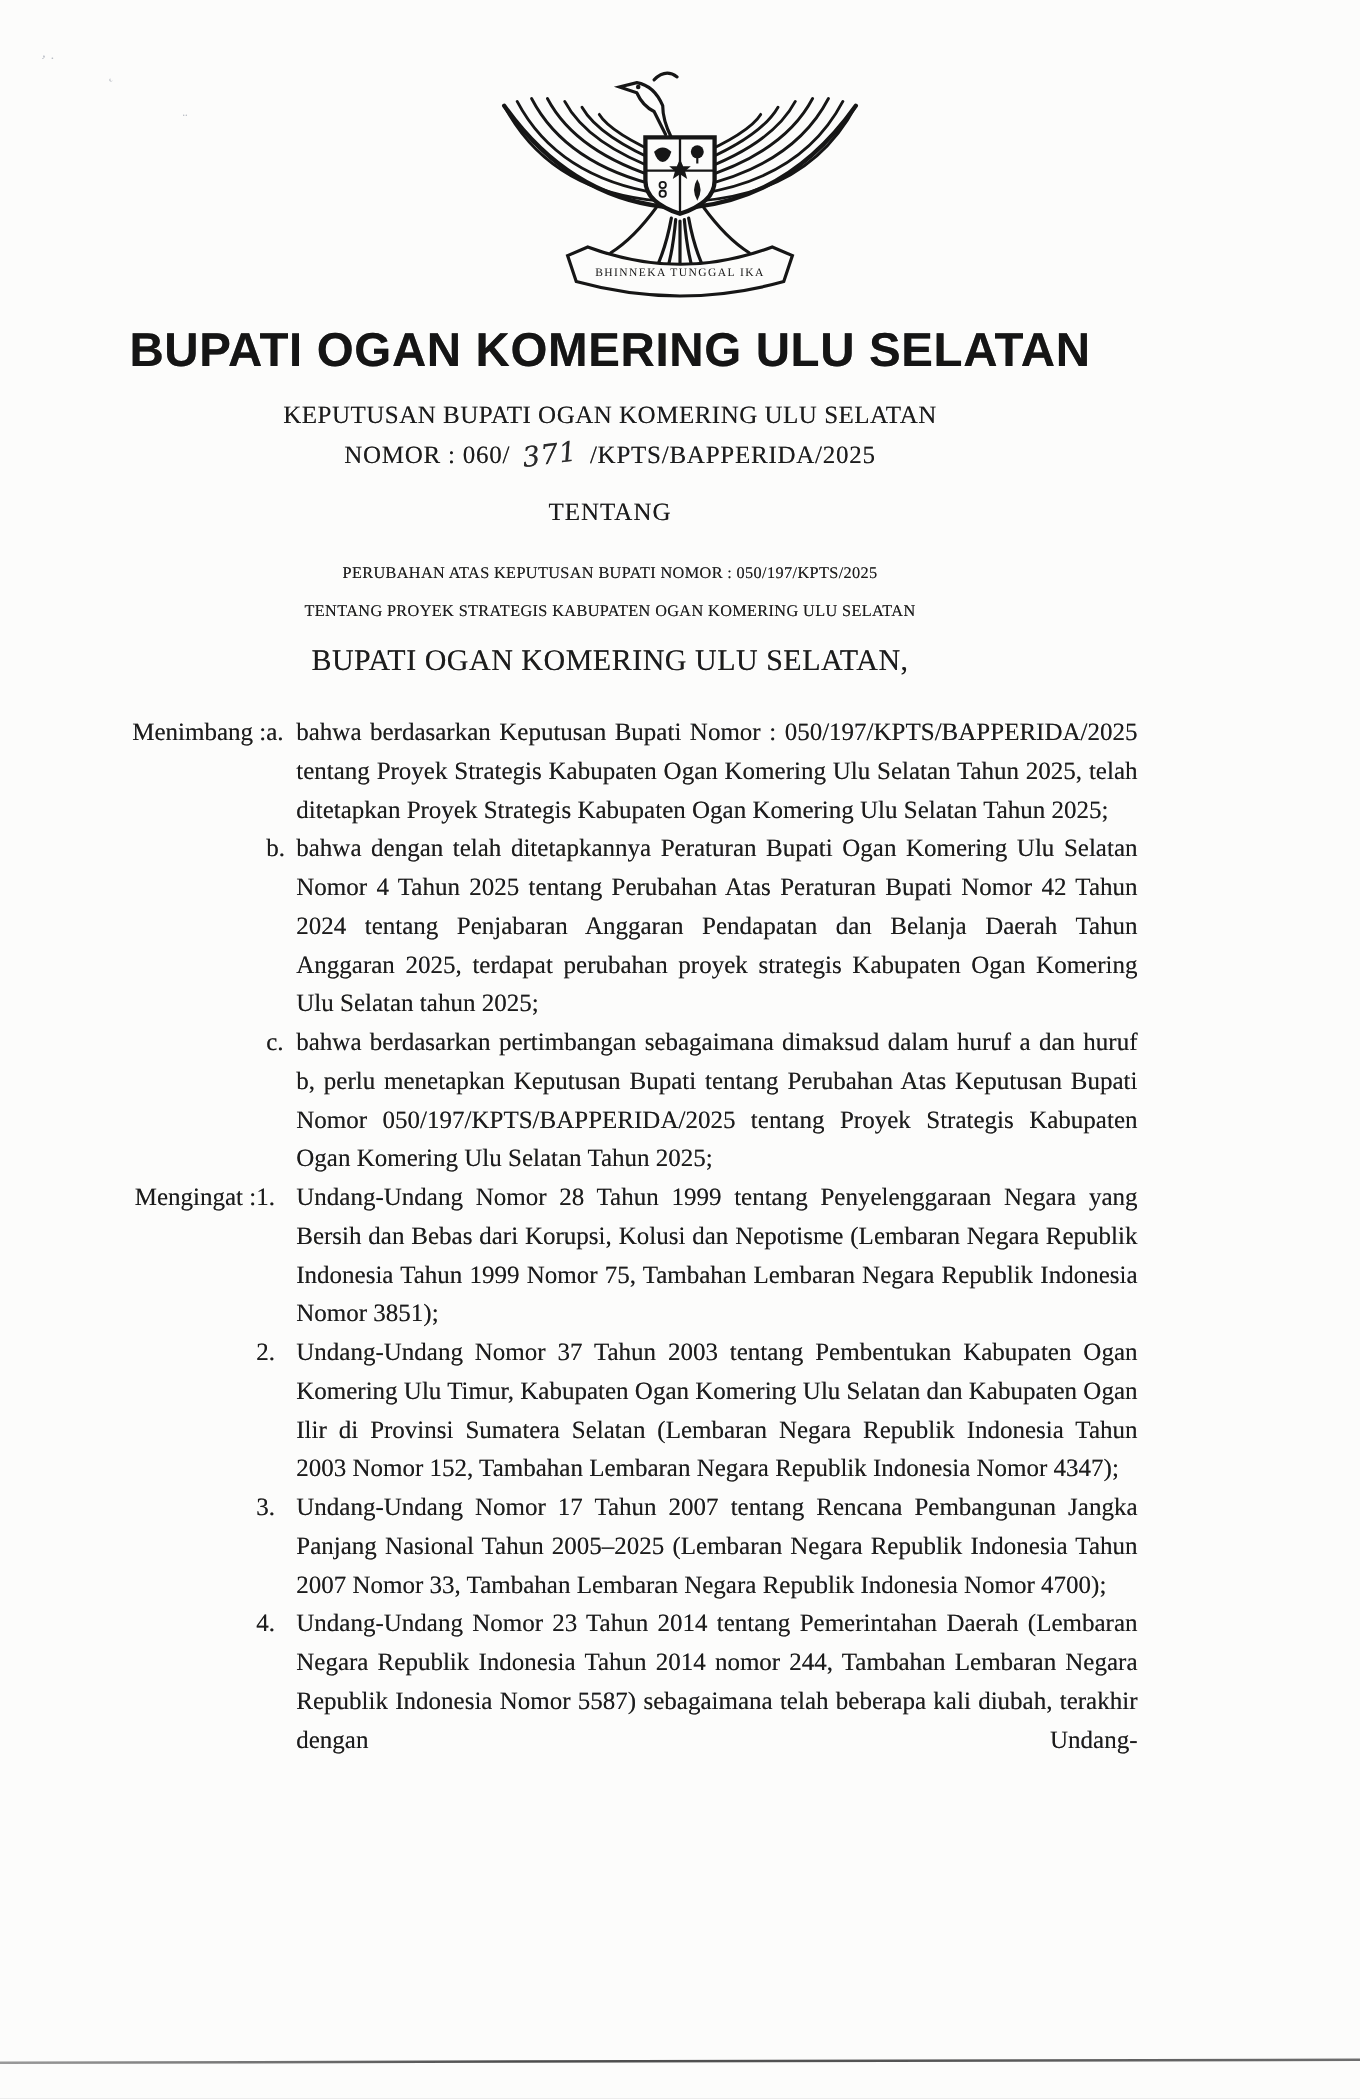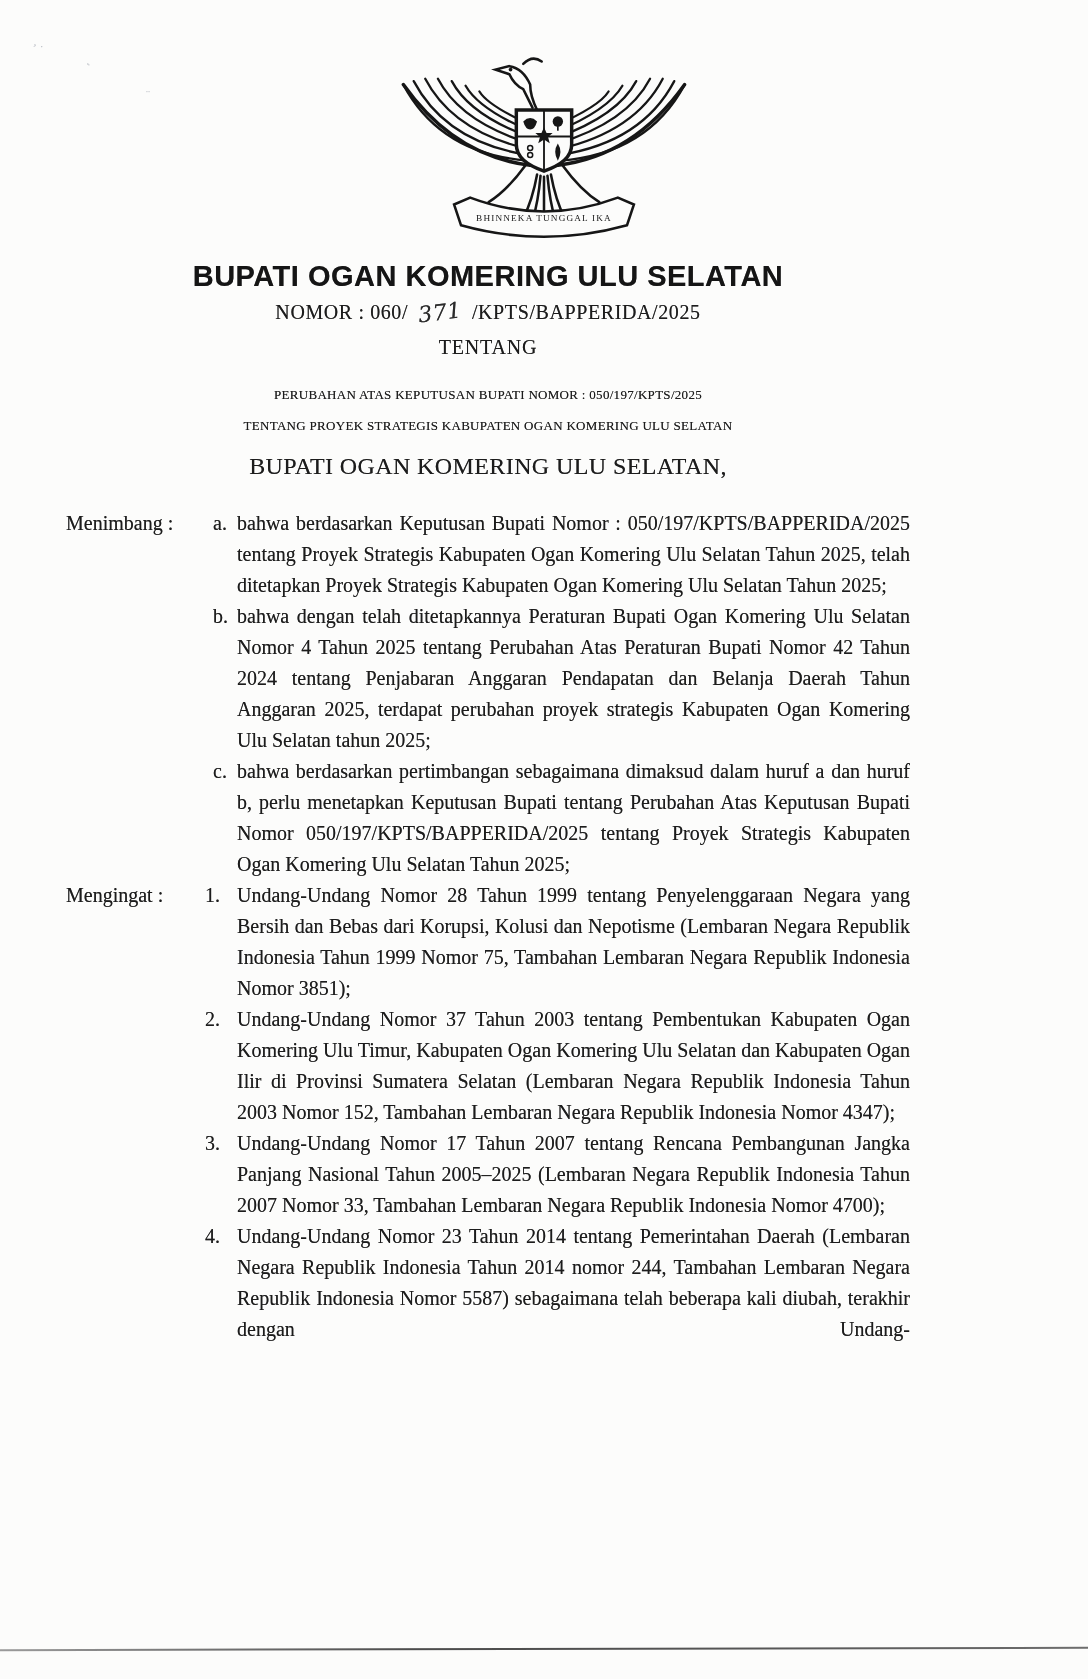--- a/index.html
+++ b/index.html
@@ -27,39 +27,39 @@
   }
 
   
   .emblem-wrap { padding-top:50px; text-align:center; height:198px; }
   .emblem-wrap svg { width:300px; height:196px; }
 
   
   .doc-header { padding:0 178px 0 66px; text-align:center; }
   .heading {
     margin:12px 0 0; font-family:"Liberation Sans", sans-serif;
-    font-weight:700; font-size:29px; letter-spacing:0.5px; color:#151515;
+    font-weight:700; font-size:38px; letter-spacing:0.5px; color:#151515;
   }
   .decree-title { margin-top:16px; font-size:20px; line-height:26px; letter-spacing:0.4px; }
   .nomor-line   { margin-top:6px;  font-size:20px; line-height:26px; letter-spacing:0.6px; }
   .handwritten {
     display:inline-block; margin:0 10px;
     font-family:"DejaVu Serif", serif; font-style:italic;
     font-size:22px; transform:rotate(-7deg) translateY(1px); color:#2b2b2b;
   }
-  .tentang   { margin-top:11px; font-size:20px; letter-spacing:0.8px; }
+  .tentang   { margin-top:22px; font-size:20px; letter-spacing:0.8px; }
   .subject   { margin-top:20px; font-size:13px; line-height:31px; letter-spacing:0.3px; }
   .salutation{ margin-top:12px; font-size:24px; letter-spacing:0.4px; }
 
   
   .doc-body { margin-top:28px; padding:0 178px 0 66px; font-size:20px; line-height:31px; }
   .clause   { display:grid; align-items:start; }
   .clause.menimbang { grid-template-columns:147px 1fr; }
   .clause.mengingat { grid-template-columns:139px 1fr; }
-  .clause-label { white-space:nowrap; }
+  .clause-label { white-space:nowrap;text-align:right; }
   .item { display:grid; }
   .menimbang .item { grid-template-columns:24px 1fr; }
   .mengingat .item { grid-template-columns:32px 1fr; }
   .item-text { text-align:justify; }
   .item-text.continues { text-align-last:justify; }
 </style>
 </head>
 <body>
 
 <div class="page">
@@ -107,20 +107,21 @@
       </g>
       <g stroke="#161616" fill="#fcfcfb" stroke-width="2.2">
         <path d="M52 134 L66 128 Q130 152 194 128 L208 134 L202 152 Q130 172 58 152 Z"></path>
       </g>
       <text x="130" y="148" text-anchor="middle" font-size="8" letter-spacing="1" fill="#161616">BHINNEKA TUNGGAL IKA</text>
     </svg>
   </div>
 
   <header class="doc-header txt">
     <h1 class="heading">BUPATI OGAN KOMERING ULU SELATAN</h1>
+    <div class="decree-title">KEPUTUSAN BUPATI OGAN KOMERING ULU SELATAN</div>
     <div class="nomor-line">
       <span>NOMOR : 060/</span><span class="handwritten">371</span><span>/KPTS/BAPPERIDA/2025</span>
     </div>
     <div class="tentang">TENTANG</div>
     <div class="subject">
       <div>PERUBAHAN ATAS KEPUTUSAN BUPATI NOMOR : 050/197/KPTS/2025</div>
       <div>TENTANG PROYEK STRATEGIS KABUPATEN OGAN KOMERING ULU SELATAN</div>
     </div>
     <div class="salutation">BUPATI OGAN KOMERING ULU SELATAN,</div>
   </header>

